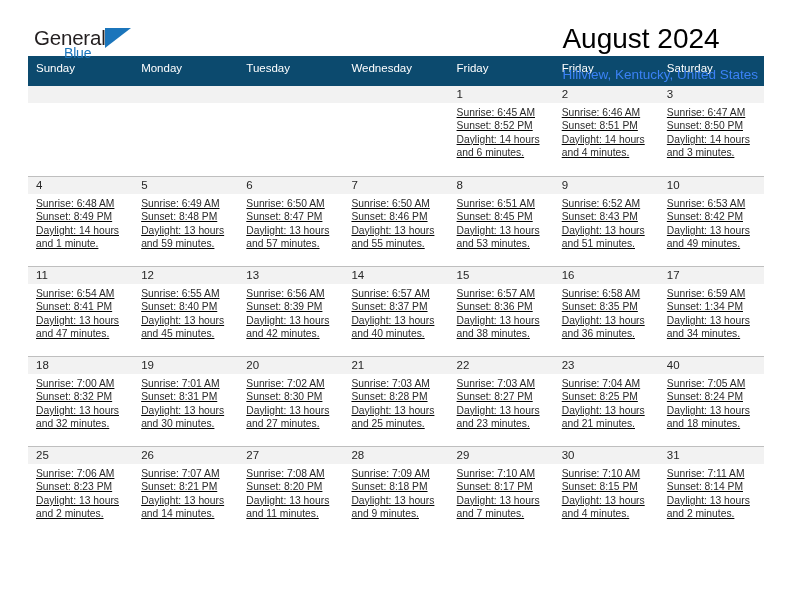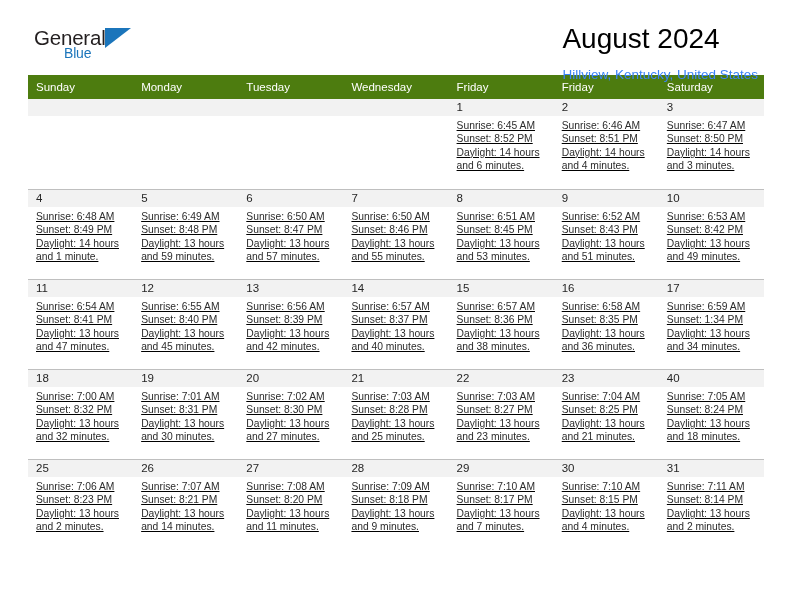--- a/index.html
+++ b/index.html
@@ -18,21 +18,21 @@
   .page {
     position: relative;
     width: 792px;
     height: 612px;
     padding: 0 28px;
   }
 
   
   .top {
     position: relative;
-    height: 75px;
+    height: 56px;
   }
   .logo {
     position: absolute;
     left: 6px;
     top: 26px;
     width: 120px;
     height: 46px;
   }
   .logo-general {
     position: absolute;
@@ -84,26 +84,26 @@
     white-space: nowrap;
   }
 
   
   .cal {
     width: 736px;
     border-collapse: collapse;
     table-layout: fixed;
   }
   .cal th {
-    background: #4d7c0f;
+    background: #0c4a6e;
     color: #ffffff;
     font-size: 11.5px;
     font-weight: normal;
     text-align: left;
-    padding: 6px 0 6px 8px;
+    padding: 6px 0 12px 8px;
     height: 22px;
     border: none;
   }
   .cal td {
     vertical-align: top;
     padding: 0;
     border: none;
     height: 90px;
     width: 105.14px;
   }

